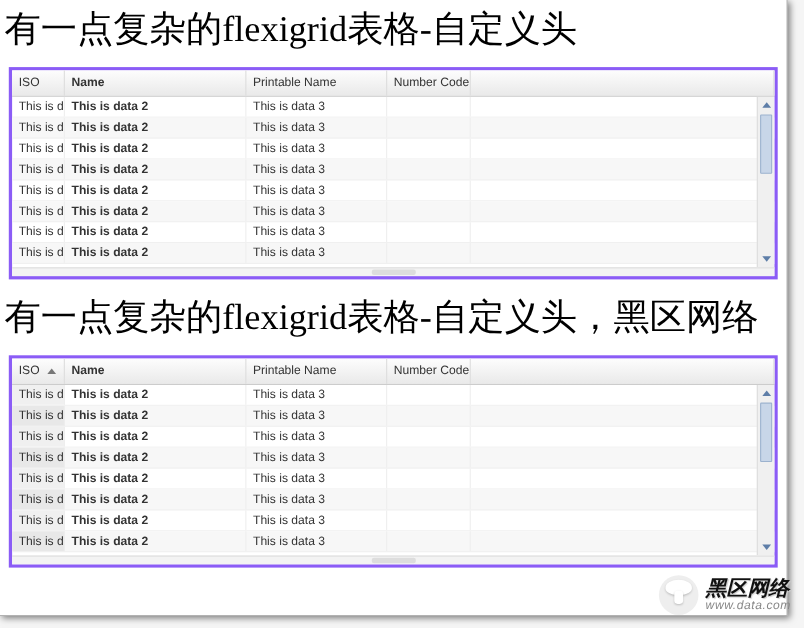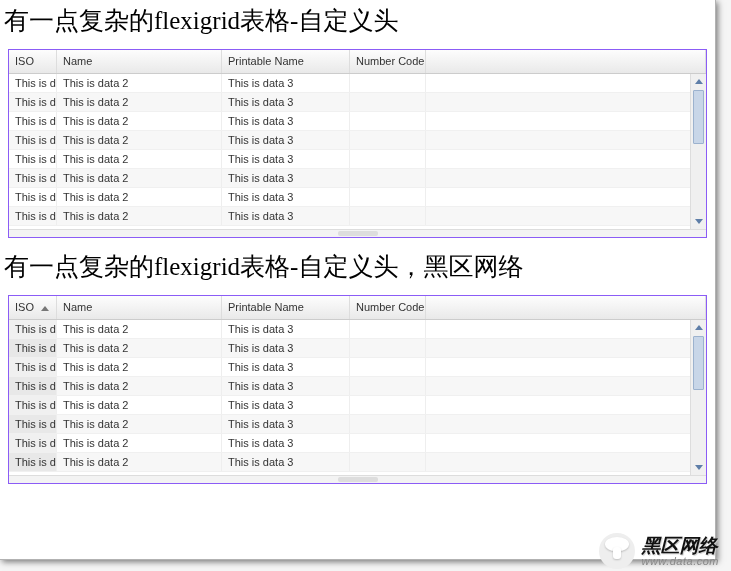--- a/index.html
+++ b/index.html
@@ -16,28 +16,28 @@
     background: #fff;
     width: 716px;
     margin: 0;
     min-height: 560px;
     box-shadow: 2px 2px 6px rgba(0,0,0,0.5);
     border-right: 1px solid rgba(0,0,0,0.3);
     border-bottom: 1px solid rgba(0,0,0,0.3);
     padding: 0;
   }
   .title {
-    font-size: 25px;
+    font-size: 33px;
     font-family: "SimSun","宋体",serif;
     margin: 0;
     padding: 4px 4px 12px 4px;
     font-weight: normal;
   }
   .flexigrid {
-    border: 1px solid #8b5cf6;
+    border: 3px solid #8b5cf6;
     margin: 0 8px 8px 8px;
     font-size: 11px;
     color: #333;
     position: relative;
   }
   .fg-head {
     display: flex;
     background: linear-gradient(#fdfdfd,#e9e9e9);
     border-bottom: 1px solid #ccc;
     height: 24px;
@@ -75,21 +75,21 @@
   .fg-row.alt { background: #f7f7f7; }
   .fg-row .td {
     border-right: 1px solid #eee;
     padding: 3px 6px 0 6px;
     white-space: nowrap;
     overflow: hidden;
     font-size: 11px;
     color: #333;
   }
   .c0 { width: 48px; }
-  .c1 { width: 165px; }
+  .c1 { width: 165px; font-weight: bold; }
   .c2 { width: 128px; }
   .c3 { width: 76px; text-align:left; }
   .cblank { flex:1; }
   .vscroll {
     position:absolute;
     right:0; top:0; bottom:0;
     width:16px;
     background:#f0f0f0;
     border-left:1px solid #ddd;
   }
@@ -119,21 +119,21 @@
   .hscroll .hthumb {
     position:absolute;
     left:50%; margin-left:-20px;
     top:1px; bottom:1px;
     width:40px;
     background:#ddd;
     border-radius:2px;
   }
   .logo {
     position:absolute;
-    right:12px; bottom:2px;
+    right:12px; bottom:12px;
     display:flex;
     align-items:center;
     gap:6px;
     pointer-events:none;
   }
   .logo-mush {
     width:36px;height:36px;
     background:#eee;
     border-radius:50%;
     position:relative;

